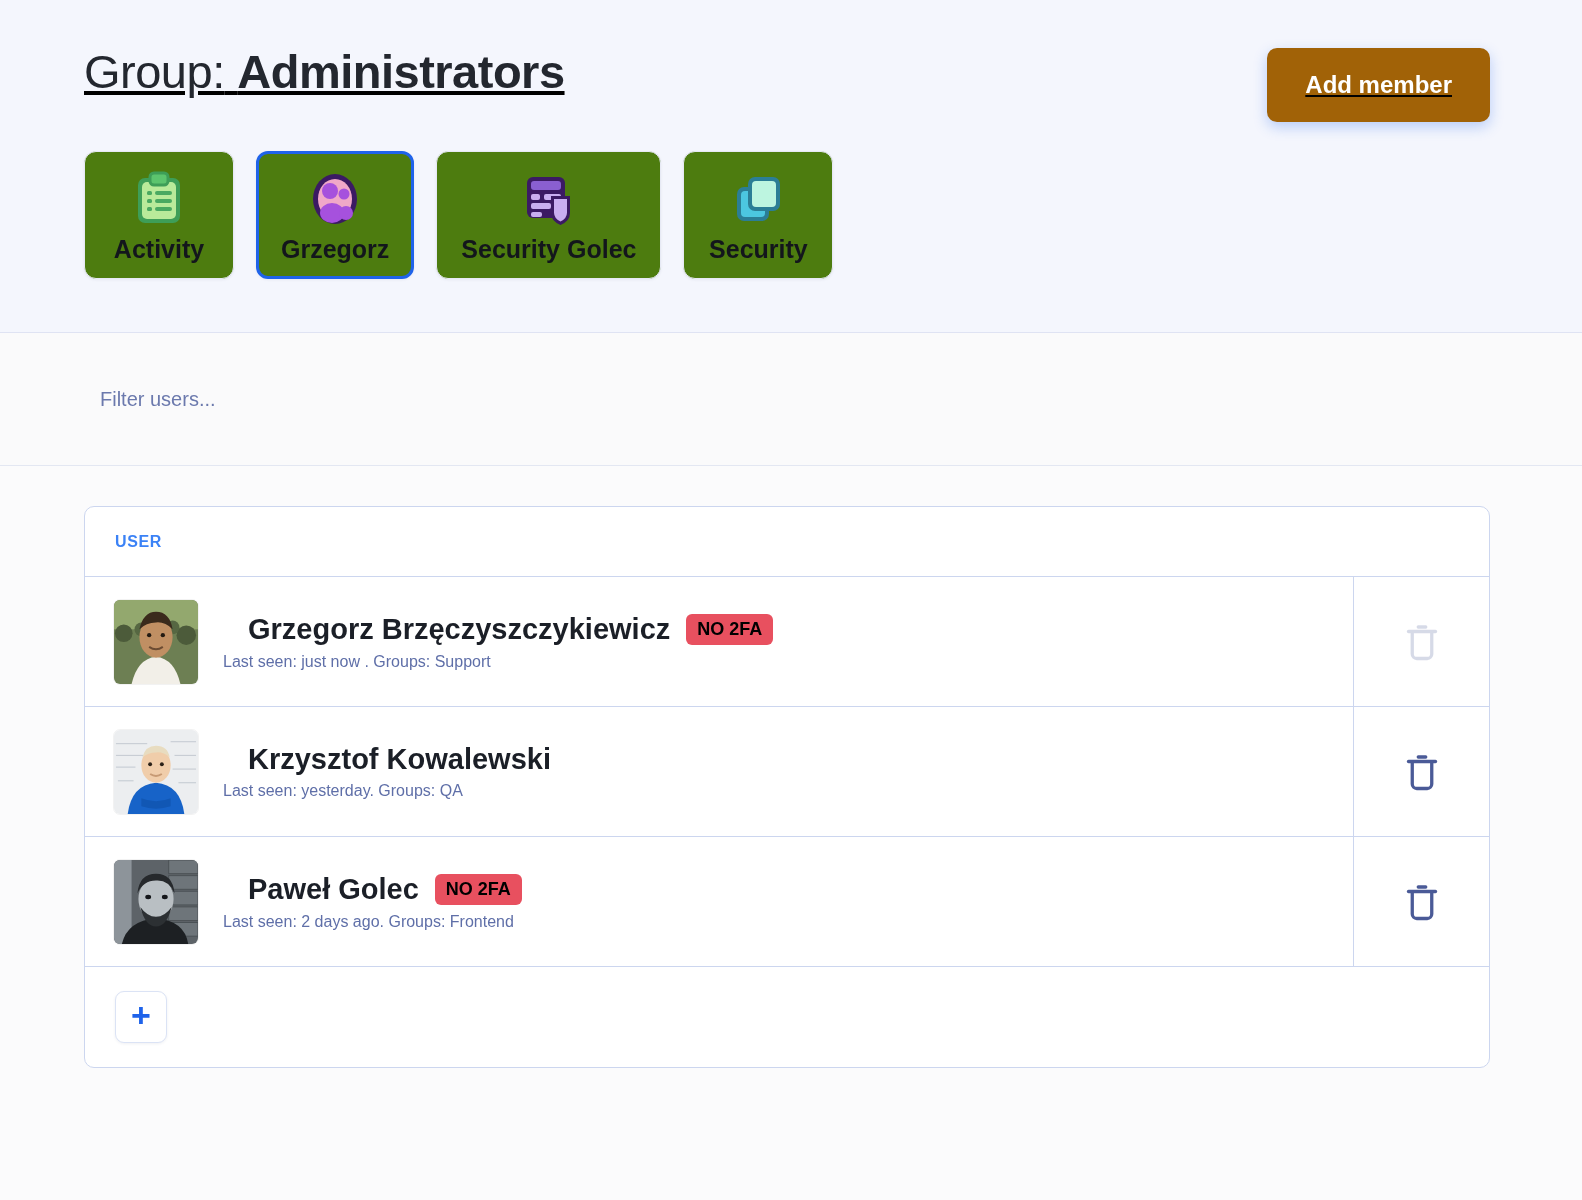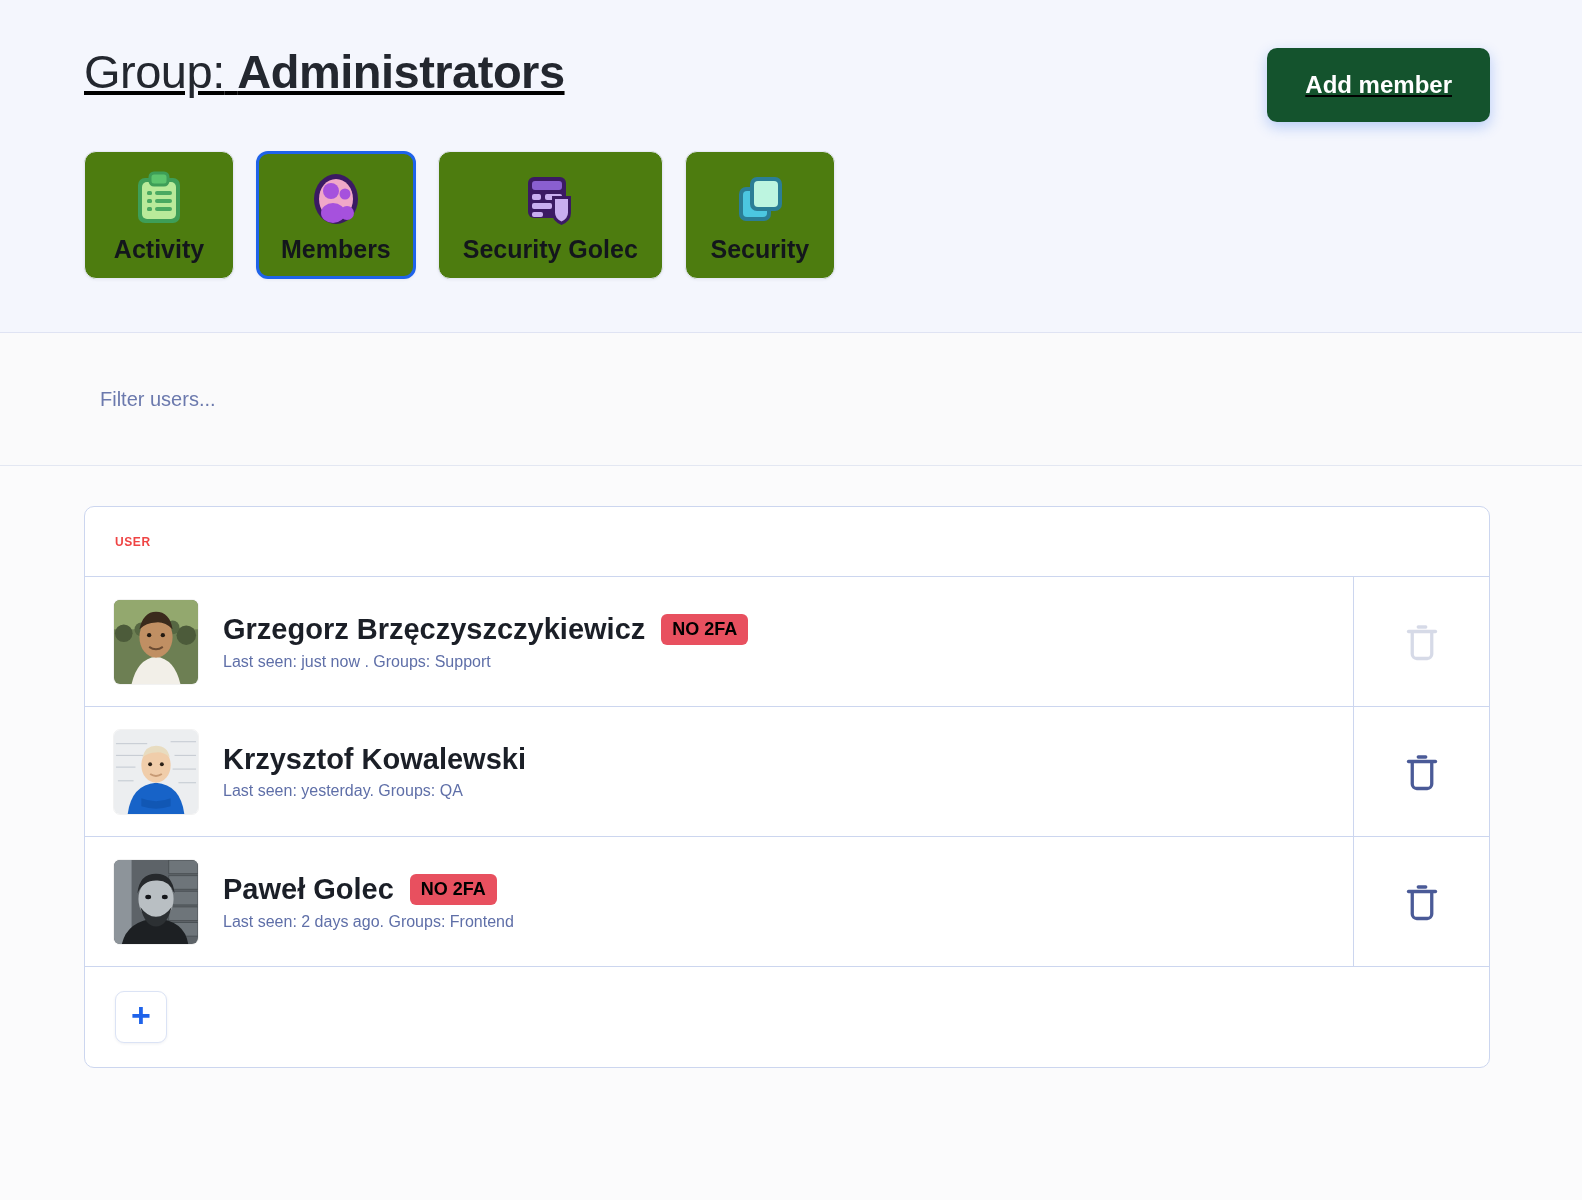--- a/index.html
+++ b/index.html
@@ -30,21 +30,21 @@
     font-size: 47px;
     color: #23272f;
     letter-spacing: -0.5px;
     line-height: 1;
     white-space: nowrap;
   }
   .page-title .t-light { font-weight: 400; }
   .page-title .t-bold { font-weight: 700; }
 
   .add-member-btn {
-    background: #14532d;
+    background: #a16207;
     color: #ffffff;
     border: none;
     border-radius: 10px;
     font-size: 24px;
     font-weight: 700;
     font-family: "Liberation Sans", sans-serif;
     padding: 25px 38px;
     cursor: pointer;
     box-shadow: 0 5px 14px rgba(30,98,232,0.28);
     white-space: nowrap;
@@ -118,24 +118,24 @@
     overflow: hidden;
   }
   .table-head {
     height: 70px;
     display: flex;
     align-items: center;
     padding-left: 30px;
     border-bottom: 1px solid #ccd6ef;
   }
   .col-user-label {
-    font-size: 12px;
+    font-size: 16px;
     font-weight: 700;
     letter-spacing: 0.6px;
-    color: #ef4444;
+    color: #3b82f6;
   }
   .row {
     display: flex;
     align-items: stretch;
     border-bottom: 1px solid #ccd6ef;
     min-height: 130px;
   }
   .row-main {
     flex: 1;
     display: flex;
@@ -153,20 +153,21 @@
   }
   .avatar svg { display:block; width:100%; height:100%; }
   .row-text { display: flex; flex-direction: column; gap: 9px; }
   .name-line { display: flex; align-items: center; gap: 16px; }
   .user-name {
     font-size: 29px;
     font-weight: 700;
     color: #1b1f27;
     line-height: 1;
     white-space: nowrap;
+    margin-left: 25px;
   }
   .badge-2fa {
     background: #e8505f;
     color: #000000;
     font-size: 18px;
     font-weight: 700;
     border-radius: 6px;
     padding: 6px 11px 7px 11px;
     line-height: 1;
     white-space: nowrap;
@@ -251,21 +252,21 @@
       <span class="tab-icon">
         <svg width="52" height="58" viewBox="0 0 52 58">
           <ellipse cx="26" cy="29" rx="22" ry="25" fill="#3b1a63"></ellipse>
           <ellipse cx="26" cy="29" rx="17" ry="20" fill="#f0a8c8"></ellipse>
           <circle cx="21" cy="21" r="8" fill="#a651dd"></circle>
           <circle cx="35" cy="24" r="5.5" fill="#a651dd"></circle>
           <ellipse cx="23" cy="43" rx="12" ry="10" fill="#a651dd"></ellipse>
           <ellipse cx="37" cy="43" rx="7" ry="7" fill="#a651dd"></ellipse>
         </svg>
       </span>
-      <span class="tab-label">Members</span>
+      <span class="tab-label">Grzegorz</span>
     </div>
 
     <div class="tab">
       <span class="tab-icon">
         <svg width="54" height="56" viewBox="0 0 54 56">
           <rect x="5" y="6" width="38" height="41" rx="6" fill="#3b1a63"></rect>
           <rect x="9" y="10" width="30" height="9" rx="3" fill="#8a5fd0"></rect>
           <g fill="#c9aef0">
             <rect x="9" y="23" width="9" height="6" rx="2"></rect>
             <rect x="22" y="23" width="17" height="6" rx="2"></rect>

